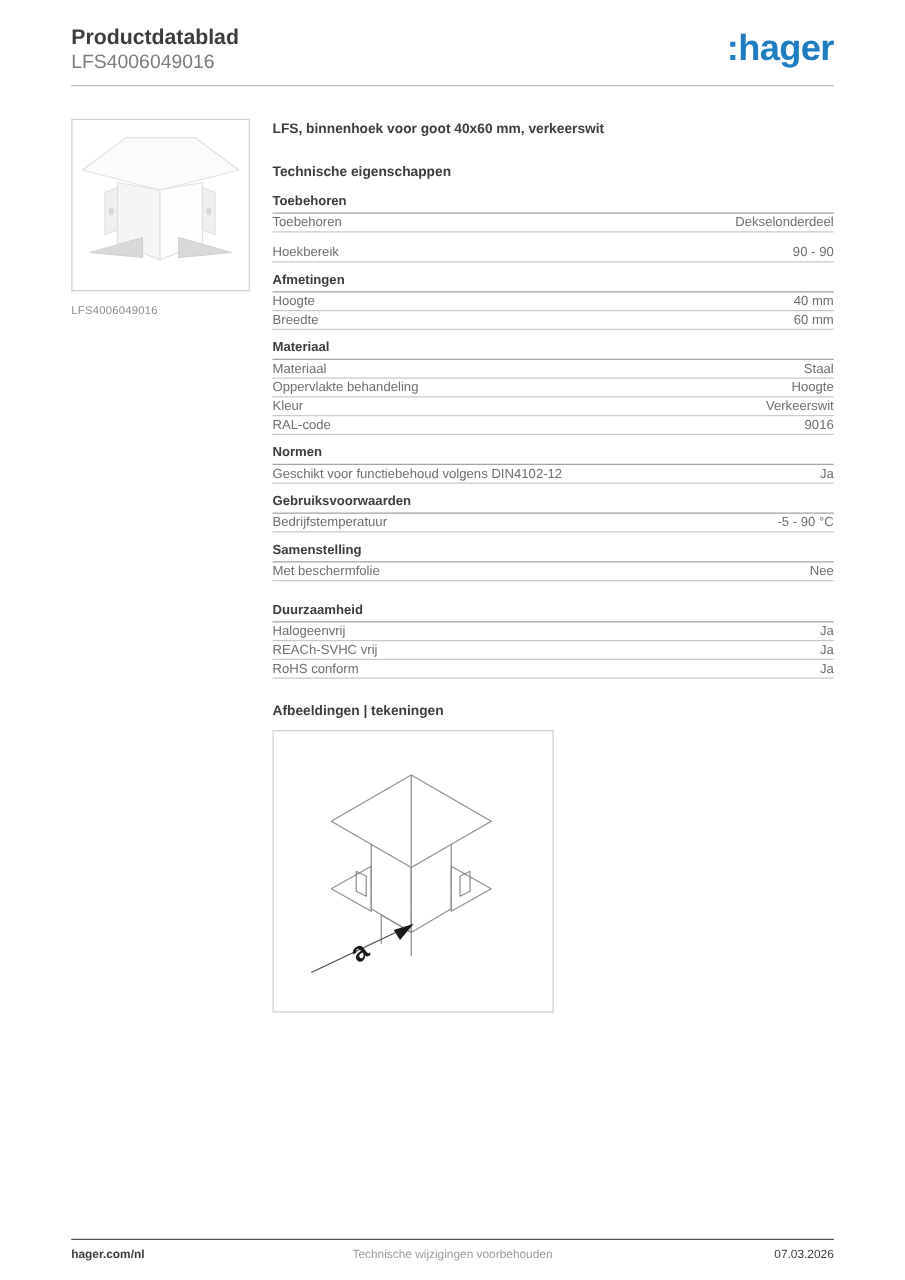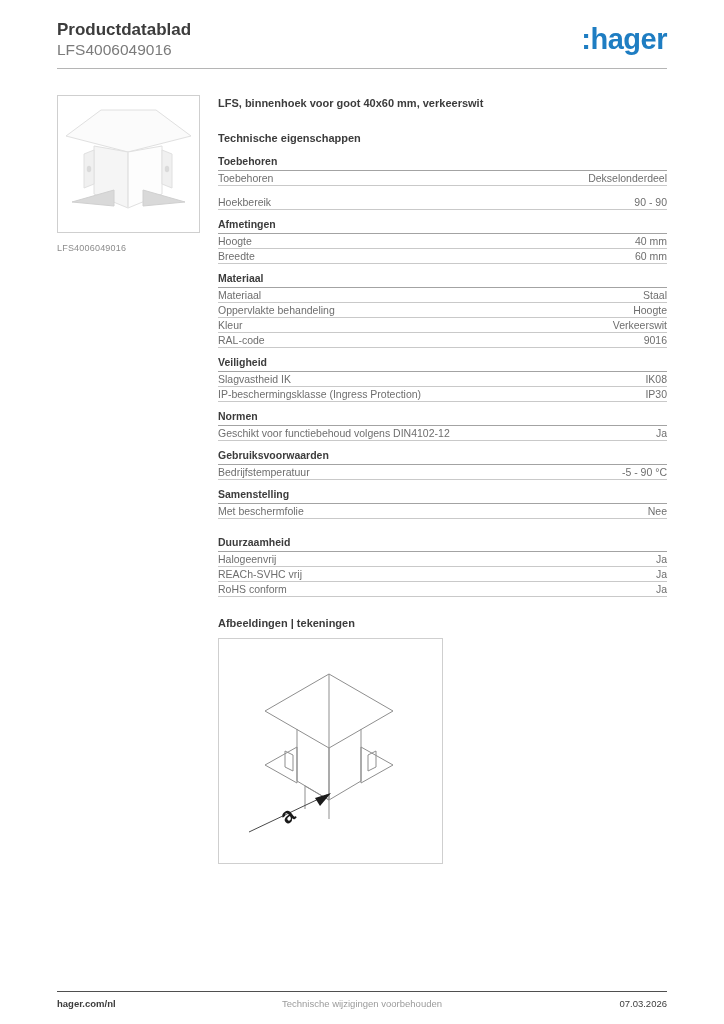--- a/index.html
+++ b/index.html
@@ -127,31 +127,20 @@
               <span class="spec-label">Oppervlakte behandeling</span>
               <span class="spec-value">Hoogte</span>
             </div>
             <div class="spec-row">
               <span class="spec-label">Kleur</span>
               <span class="spec-value">Verkeerswit</span>
             </div>
             <div class="spec-row">
               <span class="spec-label">RAL-code</span>
               <span class="spec-value">9016</span>
-            </div>
-          </div>
-          <div class="section">
-            <div class="sec-title">Veiligheid</div>
-            <div class="spec-row">
-              <span class="spec-label">Slagvastheid IK</span>
-              <span class="spec-value">IK08</span>
-            </div>
-            <div class="spec-row">
-              <span class="spec-label">IP-beschermingsklasse (Ingress Protection)</span>
-              <span class="spec-value">IP30</span>
             </div>
           </div>
           <div class="section">
             <div class="sec-title">Normen</div>
             <div class="spec-row">
               <span class="spec-label">Geschikt voor functiebehoud volgens DIN4102-12</span>
               <span class="spec-value">Ja</span>
             </div>
           </div>
           <div class="section">

